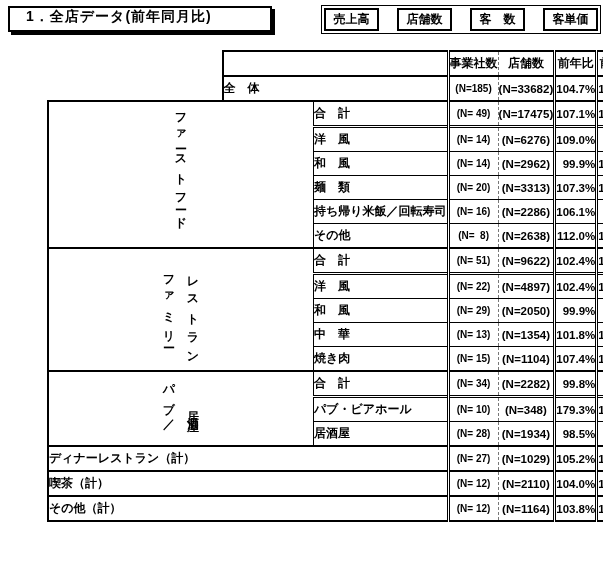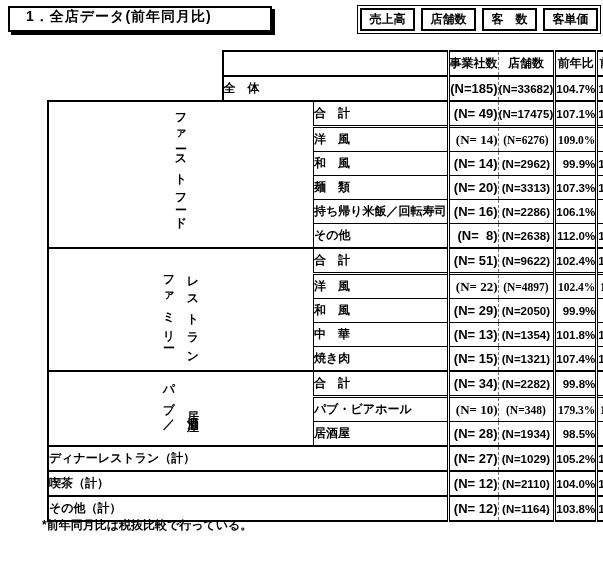--- a/index.html
+++ b/index.html
@@ -12,53 +12,53 @@
   
   .title-box{
     position:absolute;left:8px;top:6px;width:244px;height:22px;
     border:2px solid #000;box-shadow:3px 3px 0 #000;background:#fff;
     display:flex;align-items:flex-start;padding-left:16px;
     font-size:14px;letter-spacing:1px;
   }
   
   .metric-row{
     position:absolute;top:5px;right:2px;background:#fff;
-    border:1px solid #000;padding:2px;display:flex;gap:6px;
+    border:1px solid #000;padding:2px;display:flex;gap:18px;
   }
   .metric-box{
     border:2px solid #000;width:51px;height:19px;
     display:flex;align-items:center;justify-content:center;
     font-size:12px;
   }
   
   table.data{
     position:absolute;left:47px;top:50px;
     border-collapse:collapse;table-layout:fixed;
     font-size:12px;
   }
   table.data td,table.data th{height:23px;padding:0;font-weight:bold;overflow:hidden;}
   thead tr th{height:20px;font-family:Liberation Serif, serif;}
   
   tr.tt  > .cell{border-top:2px solid #000;}
   tr.tn  > .cell{border-top:1px solid #000;}
-  tr.td2 > .cell{border-top:3px double #000;font-family:Liberation Serif, serif;}
+  tr.td2 > .cell{border-top:3px double #000;}
   tbody tr:last-child > .cell{border-bottom:2px solid #000;}
   
   td.spacer{border:none;background:transparent;}
   
   .label{text-align:left;padding-left:6px;border-left:1px solid #000;white-space:nowrap;}
   .lab2{border-left:2px solid #000;}
   .group{border-left:2px solid #000;border-right:1px solid #000;vertical-align:top;text-align:center;}
   .vtext{
     writing-mode:vertical-lr;text-orientation:mixed;
     white-space:pre-line;letter-spacing:5px;line-height:24px;
     margin:2px auto 0 auto;font-size:12px;
   }
   
-  .nc{border-left:3px double #000;border-right:1px dashed #777;text-align:right;white-space:pre;font-size:13px;}
+  .nc{border-left:3px double #000;border-right:1px dashed #777;text-align:center;white-space:pre;font-size:10px;}
   .nd{border-right:3px double #000;text-align:center;white-space:pre;font-size:11.5px;}
   
   .pct{border-left:3px double #000;border-right:3px double #000;text-align:right;padding-right:5px;font-size:11.5px;}
   th.hc{text-align:center;padding-right:0;font-size:12px;}
   
   .footnotes{position:absolute;left:42px;top:518px;font-size:12px;}
   .footnotes .fn{line-height:14px;margin-bottom:9px;white-space:nowrap;}
   .footnotes .fn.indent{padding-left:13px;}
 </style>
 </head>
@@ -186,21 +186,21 @@
       <tr class="tn">
         <td class="cell label">中　華</td>
         <td class="cell nc">(N= 13)</td>
         <td class="cell nd">(N=1354)</td>
         <td class="cell pct">101.8%</td>
         <td class="cell pct">101.0%</td>
       </tr>
       <tr class="tn">
         <td class="cell label">焼き肉</td>
         <td class="cell nc">(N= 15)</td>
-        <td class="cell nd">(N=1321)</td>
+        <td class="cell nd">(N=1104)</td>
         <td class="cell pct">107.4%</td>
         <td class="cell pct">102.2%</td>
       </tr>
       <tr class="tt">
         <td class="cell group" colspan="2" rowspan="3">
           <div class="vtext">パブ／
 　居酒屋</div>
         </td>
         <td class="cell label">合　計</td>
         <td class="cell nc">(N= 34)</td>
@@ -240,14 +240,13 @@
         <td class="cell label lab2" colspan="3">その他（計）</td>
         <td class="cell nc">(N= 12)</td>
         <td class="cell nd">(N=1164)</td>
         <td class="cell pct">103.8%</td>
         <td class="cell pct">102.6%</td>
       </tr>
     </tbody>
 </table>
 
 <div class="footnotes">
-  <div class="fn">*前年同月比は税抜比較で行っている。</div>
 </div>
 
 </body></html>

